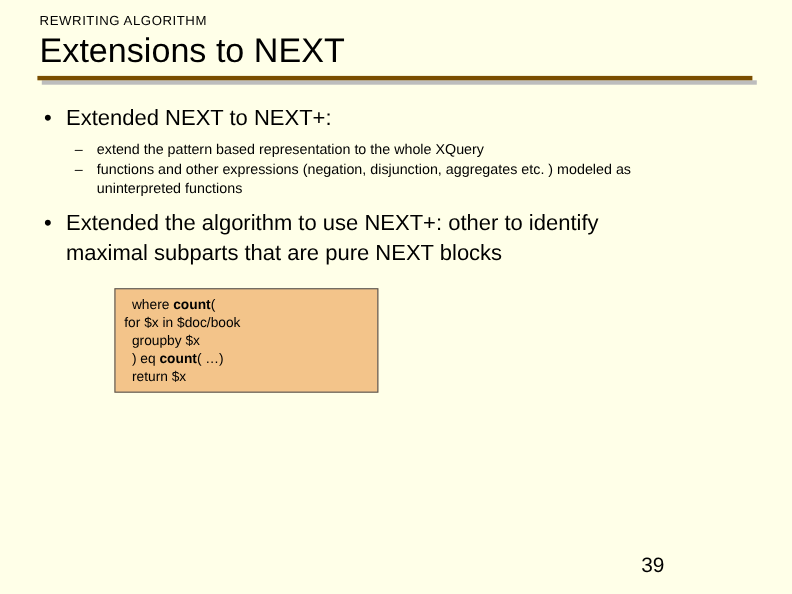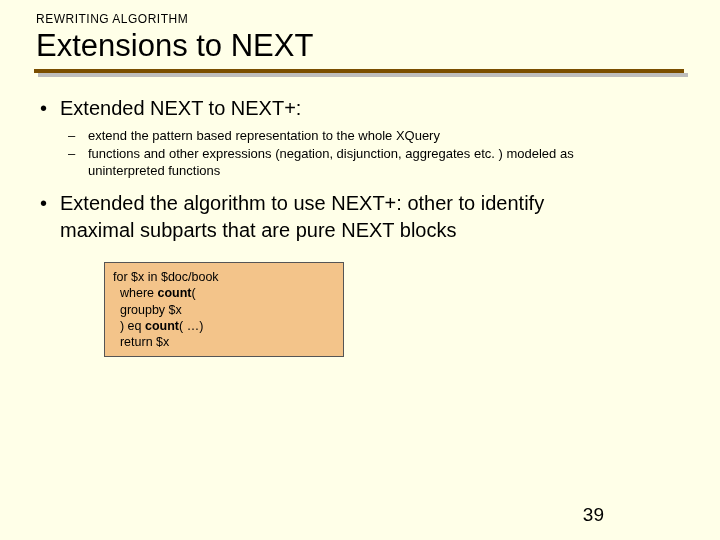--- a/index.html
+++ b/index.html
@@ -132,22 +132,22 @@
       <span>Extended NEXT to NEXT+:</span>
       <ul class="sub">
         <li>extend the pattern based representation to the whole XQuery</li>
         <li>functions and other expressions (negation, disjunction, aggregates etc. ) modeled as uninterpreted functions</li>
       </ul>
     </li>
     <li>Extended the algorithm to use NEXT+: other to identify maximal subparts that are pure NEXT blocks</li>
   </ul>
 
   <div class="code-outer">
+    <div class="line"><span>  where </span><span class="b">count</span><span>(</span></div>
     <div class="line">for $x in $doc/book</div>
-    <div class="line"><span>  where </span><span class="b">count</span><span>(</span></div>
     <div class="line">  groupby $x</div>
     <div class="line"><span>  ) eq </span><span class="b">count</span><span>( …)</span></div>
     <div class="line">  return $x</div>
   </div>
 
   <div class="pagenum">39</div>
 
 </div>
 
 </body></html>

